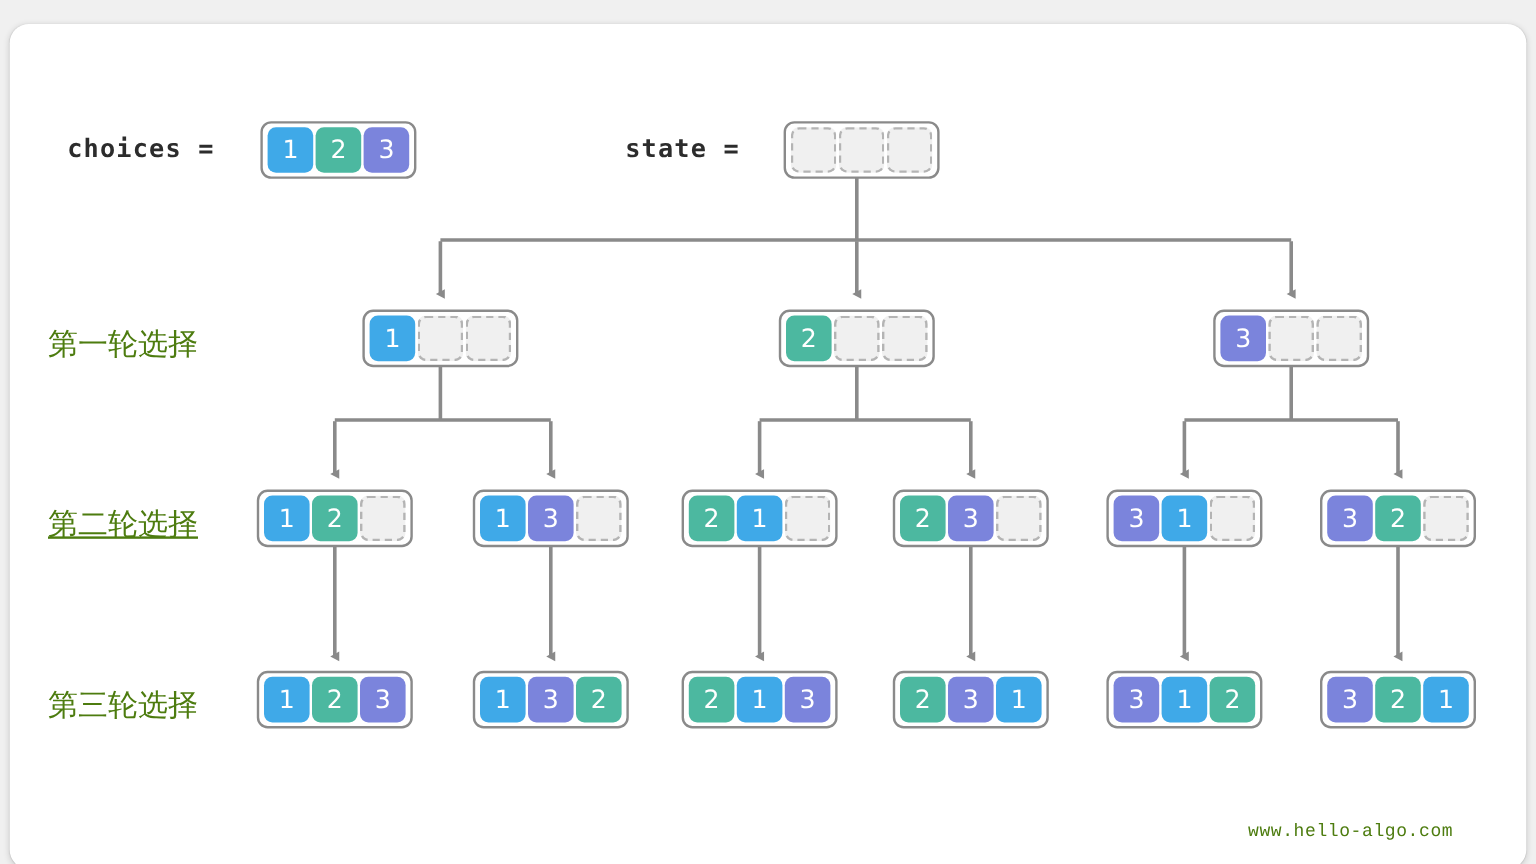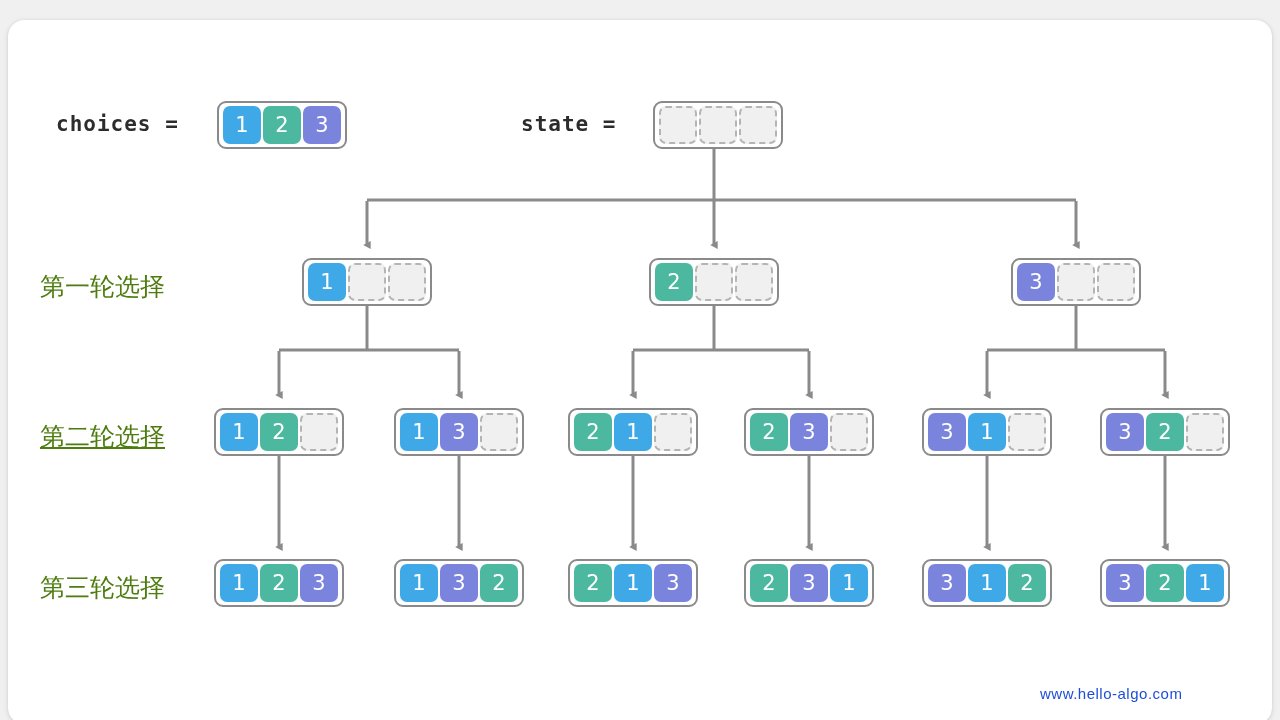--- a/index.html
+++ b/index.html
@@ -45,23 +45,23 @@
   .row-label {
     position: absolute;
     font-family: "DejaVu Sans", "Liberation Sans", sans-serif;
     font-size: 25px;
     color: #4d7c0f;
     white-space: nowrap;
     text-align: center;
   }
   .watermark {
     position: absolute;
-    font-family: Liberation Sans, sans-serif;
+    font-family: Liberation Mono, monospace;
     font-size: 15px;
-    color: #1d4ed8;
+    color: #4d7c0f;
     letter-spacing: 0.5px;
     white-space: nowrap;
   }
 
   
   .array-box {
     position: absolute;
     display: flex;
     align-items: center;
     border: 2.5px solid #8a8a8a;

